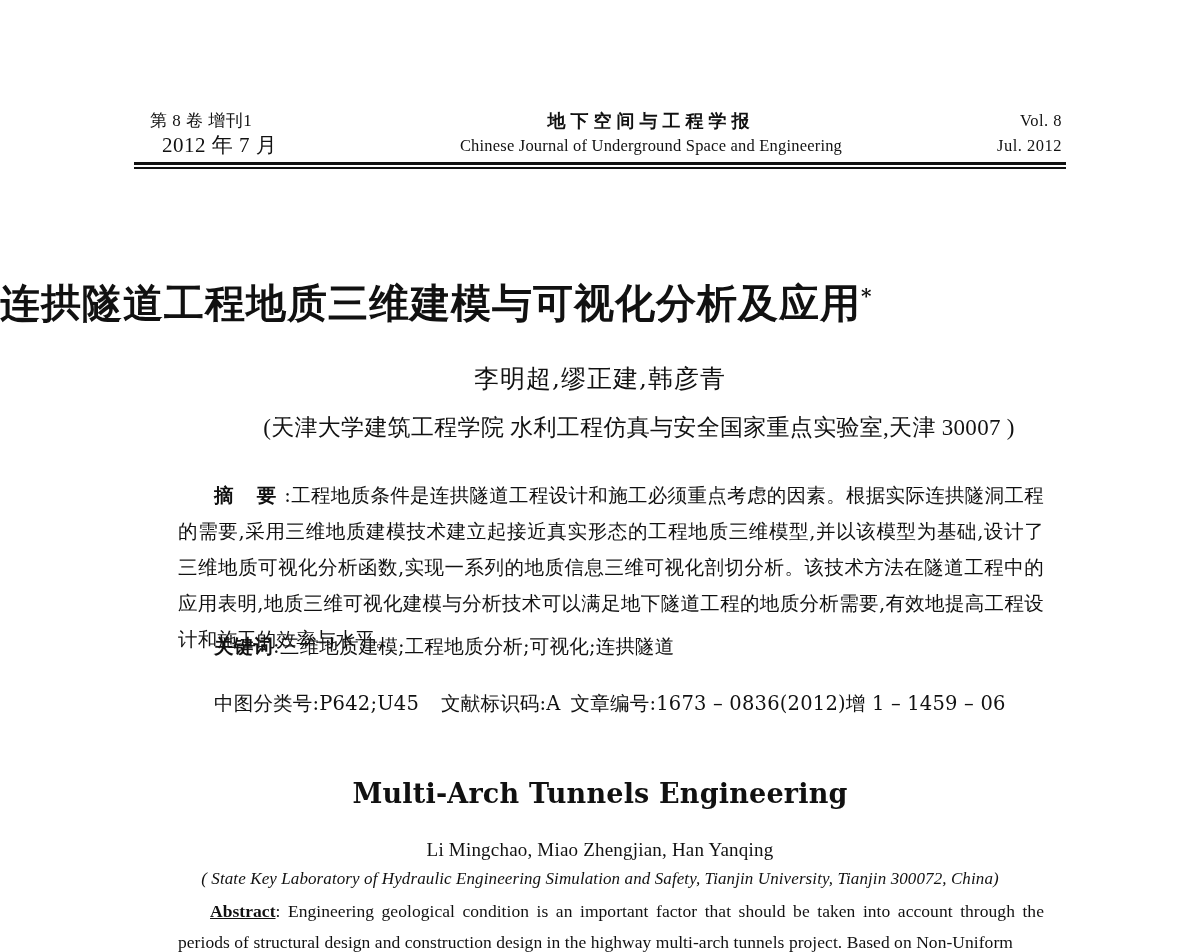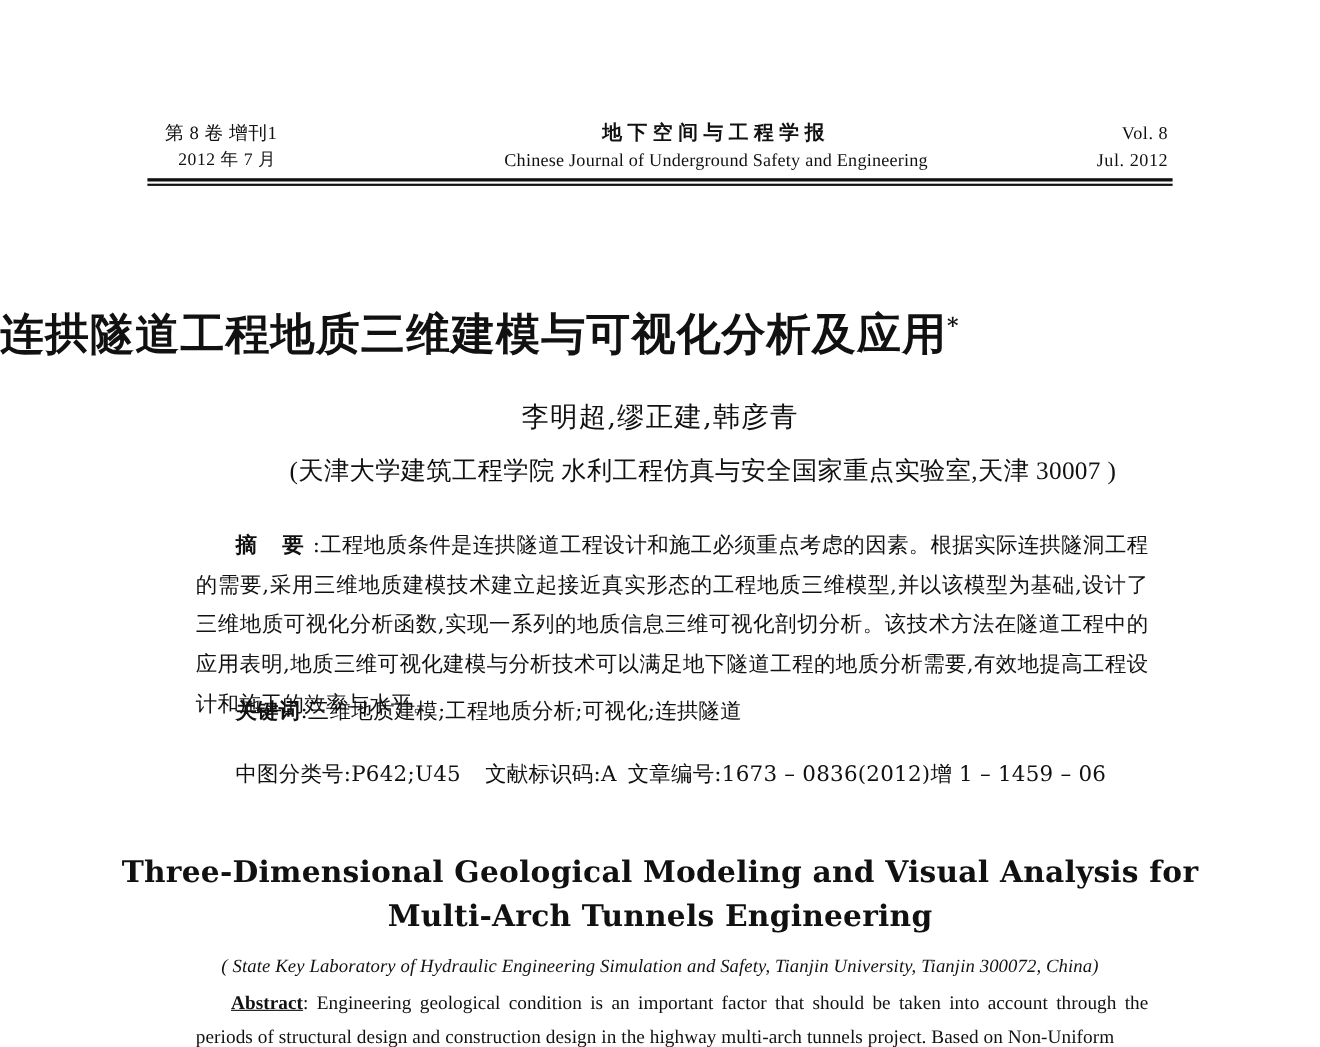--- a/index.html
+++ b/index.html
@@ -41,21 +41,21 @@
   .masthead-center{ align-items: center;     flex: 1; }
   .masthead-right { align-items: flex-end;   width: 160px; }
 
   .mh-line-1 {
     font-size: 17px;
     line-height: 25px;
     letter-spacing: 0.5px;
     white-space: nowrap;
   }
   .mh-line-2 {
-    font-size: 16px;
+    font-size: 21px;
     line-height: 25px;
     letter-spacing: 0.5px;
     white-space: nowrap;
   }
   .masthead-left .mh-line-2 { padding-left: 12px; }
   .masthead-center .mh-line-1 {
     font-weight: bold;
     letter-spacing: 5px;
     font-size: 18px;
     font-family: "DejaVu Serif", "Liberation Serif", serif;
@@ -222,21 +222,21 @@
 
 <div class="page">
 
   <div class="masthead">
     <div class="masthead-col masthead-left">
       <div class="mh-line-1">第 8 卷  增刊1</div>
       <div class="mh-line-2">2012 年 7 月</div>
     </div>
     <div class="masthead-col masthead-center">
       <div class="mh-line-1">地下空间与工程学报</div>
-      <div class="mh-line-2">Chinese Journal of Underground Safety and Engineering</div>
+      <div class="mh-line-2">Chinese Journal of Underground Space and Engineering</div>
     </div>
     <div class="masthead-col masthead-right">
       <div class="mh-line-1">Vol. 8</div>
       <div class="mh-line-2">Jul. 2012</div>
     </div>
   </div>
 
   <div class="rule-group">
     <div class="rule-thick"></div>
     <div class="rule-gap"></div>
@@ -248,21 +248,21 @@
   <div class="cn-authors">李明超,缪正建,韩彦青</div>
   <div class="cn-affil">(天津大学建筑工程学院 水利工程仿真与安全国家重点实验室,天津  30007 )</div>
 
   <div class="cn-abstract"><span class="ind"></span><span class="lbl">摘  要</span><span>:工程地质条件是连拱隧道工程设计和施工必须重点考虑的因素。根据实际连拱隧洞工程的需要,采用三维地质建模技术建立起接近真实形态的工程地质三维模型,并以该模型为基础,设计了三维地质可视化分析函数,实现一系列的地质信息三维可视化剖切分析。该技术方法在隧道工程中的应用表明,地质三维可视化建模与分析技术可以满足地下隧道工程的地质分析需要,有效地提高工程设计和施工的效率与水平。</span></div>
 
   <div class="cn-keywords"><span class="ind"></span><span class="lbl">关键词</span><span>:三维地质建模;工程地质分析;可视化;连拱隧道</span></div>
 
   <div class="cn-class"><span class="ind"></span><span>中图分类号</span><span>:P642;U45</span><span class="sp"></span><span>文献标识码</span><span>:A</span><span class="sp-sm"></span><span>文章编号</span><span>:1673 – 0836(2012)增 1 – 1459 – 06</span></div>
 
   <h2 class="en-title">
-    <div>Three-Dimensional Geological Modeling and Visual Analysis for</div>
     <div>Multi-Arch Tunnels Engineering</div>
   </h2>
 
+  <div class="en-authors">Li Mingchao, Miao Zhengjian, Han Yanqing</div>
   <div class="en-affil">( State Key Laboratory of Hydraulic Engineering Simulation and Safety, Tianjin University, Tianjin 300072, China)</div>
 
   <div class="en-abstract"><span class="ind"></span><span class="lbl">Abstract</span><span>: Engineering geological condition is an important factor that should be taken into account through the periods of structural design and construction design in the highway multi-arch tunnels project. Based on Non-Uniform</span></div>
 
 </div>
 
 </body></html>

